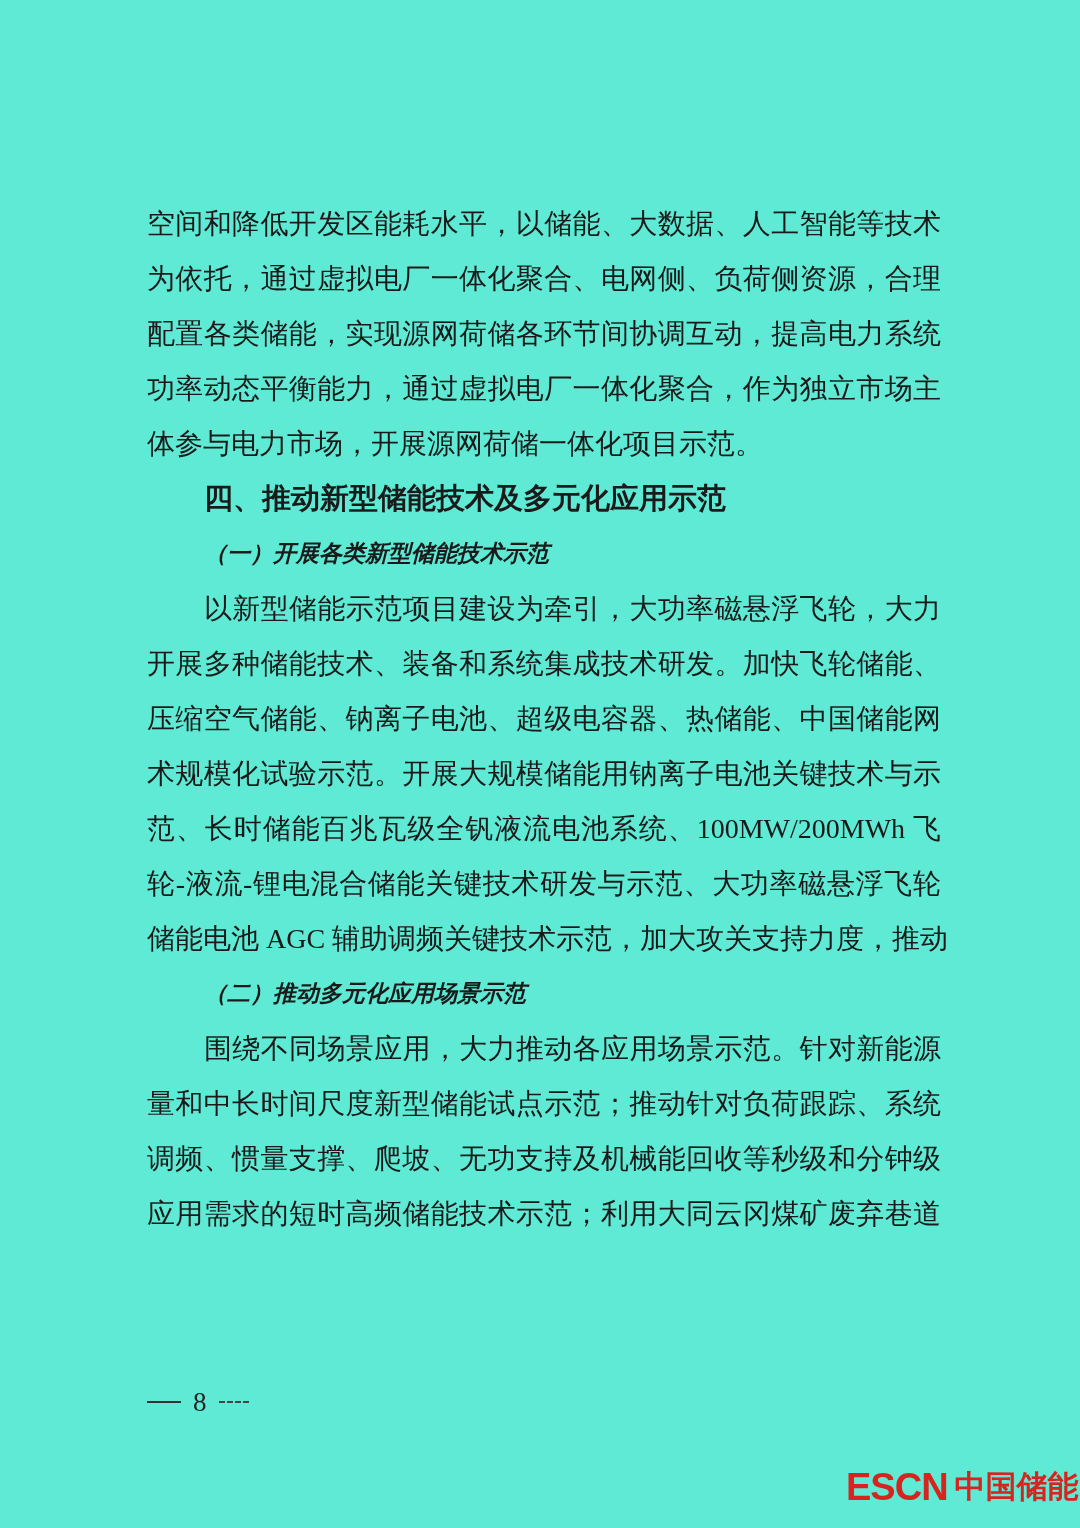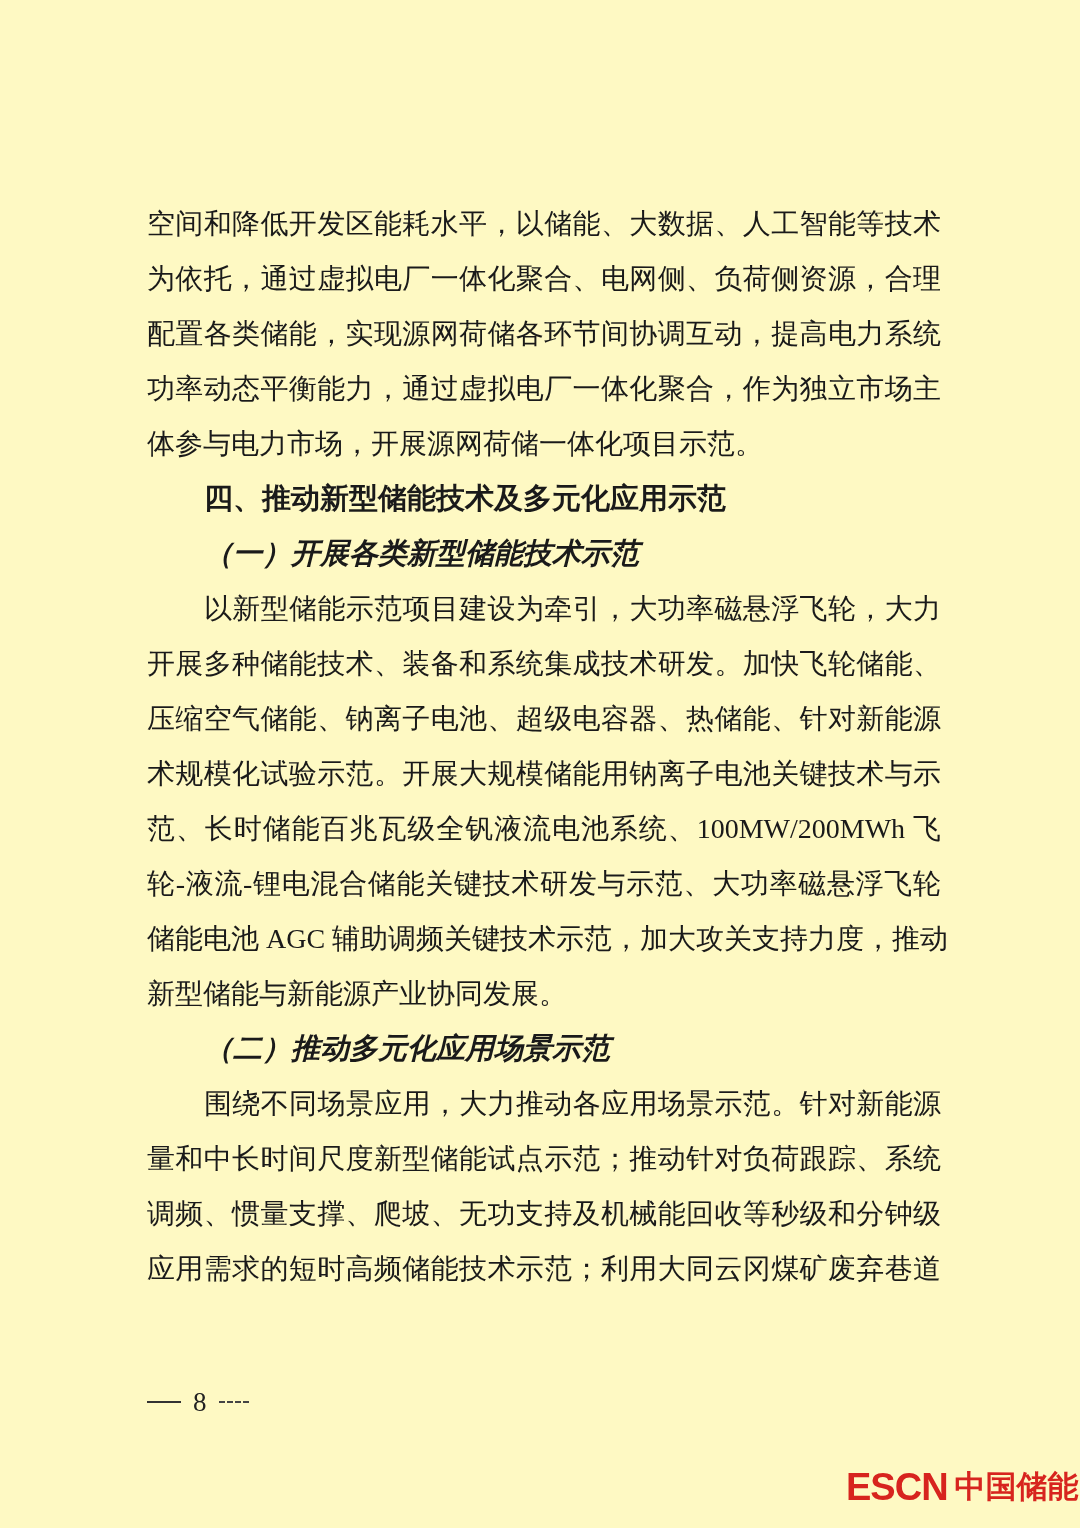--- a/index.html
+++ b/index.html
@@ -1,20 +1,20 @@
 <!DOCTYPE html>
 <html lang="zh"><head>
 <meta charset="utf-8">
 <style>
   html, body { margin: 0; padding: 0; background: #ffffff; }
   .page {
     position: relative;
     width: 1080px;
     height: 1528px;
-    background: #fef9c3;
+    background: #5eead4;
     overflow: hidden;
     font-family: "Liberation Serif", "DejaVu Serif", serif;
     color: #1a1a1a;
   }
   .content {
     position: absolute;
     left: 147px;
     top: 196px;
     width: 794px;
   }
@@ -37,21 +37,21 @@
     font-family: "Liberation Sans", "DejaVu Sans", sans-serif;
     font-weight: 700;
     font-size: 29px;
     text-align: right;
     text-align-last: left;
   }
   .h-kai {
     font-family: "Liberation Serif", "DejaVu Serif", serif;
     font-weight: 700;
     font-style: italic;
-    font-size: 29px;
+    font-size: 23px;
     text-align: left;
     text-align-last: left;
   }
   .page-num {
     position: absolute;
     left: 147px;
     top: 1386px;
     height: 32px;
     display: flex;
     align-items: center;
@@ -105,26 +105,25 @@
     <div class="line">配置各类储能，实现源网荷储各环节间协调互动，提高电力系统</div>
     <div class="line">功率动态平衡能力，通过虚拟电厂一体化聚合，作为独立市场主</div>
     <div class="line end">体参与电力市场，开展源网荷储一体化项目示范。</div>
 
     <h2 class="line h-hei indent">四、推动新型储能技术及多元化应用示范</h2>
 
     <h3 class="line h-kai indent">（一）开展各类新型储能技术示范</h3>
 
     <div class="line indent">以新型储能示范项目建设为牵引，大功率磁悬浮飞轮，大力</div>
     <div class="line">开展多种储能技术、装备和系统集成技术研发。加快飞轮储能、</div>
-    <div class="line">压缩空气储能、钠离子电池、超级电容器、热储能、针对新能源</div>
+    <div class="line">压缩空气储能、钠离子电池、超级电容器、热储能、中国储能网</div>
     <div class="line">术规模化试验示范。开展大规模储能用钠离子电池关键技术与示</div>
     <div class="line">范、长时储能百兆瓦级全钒液流电池系统、100MW/200MWh 飞</div>
     <div class="line">轮-液流-锂电混合储能关键技术研发与示范、大功率磁悬浮飞轮</div>
     <div class="line">储能电池 AGC 辅助调频关键技术示范，加大攻关支持力度，推动</div>
-    <div class="line end">新型储能与新能源产业协同发展。</div>
 
     <h3 class="line h-kai indent">（二）推动多元化应用场景示范</h3>
 
     <div class="line indent">围绕不同场景应用，大力推动各应用场景示范。针对新能源</div>
     <div class="line">量和中长时间尺度新型储能试点示范；推动针对负荷跟踪、系统</div>
     <div class="line">调频、惯量支撑、爬坡、无功支持及机械能回收等秒级和分钟级</div>
     <div class="line">应用需求的短时高频储能技术示范；利用大同云冈煤矿废弃巷道</div>
   </main>
 
   <footer>

